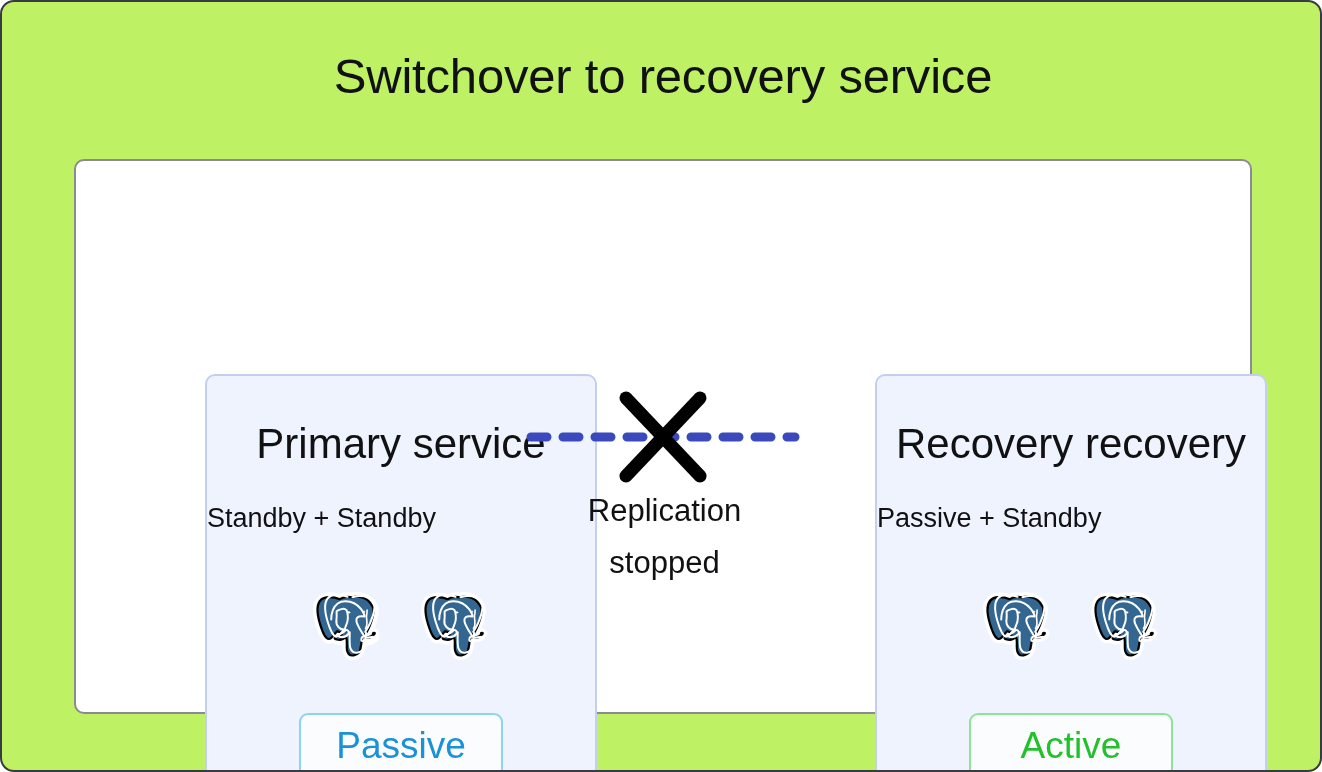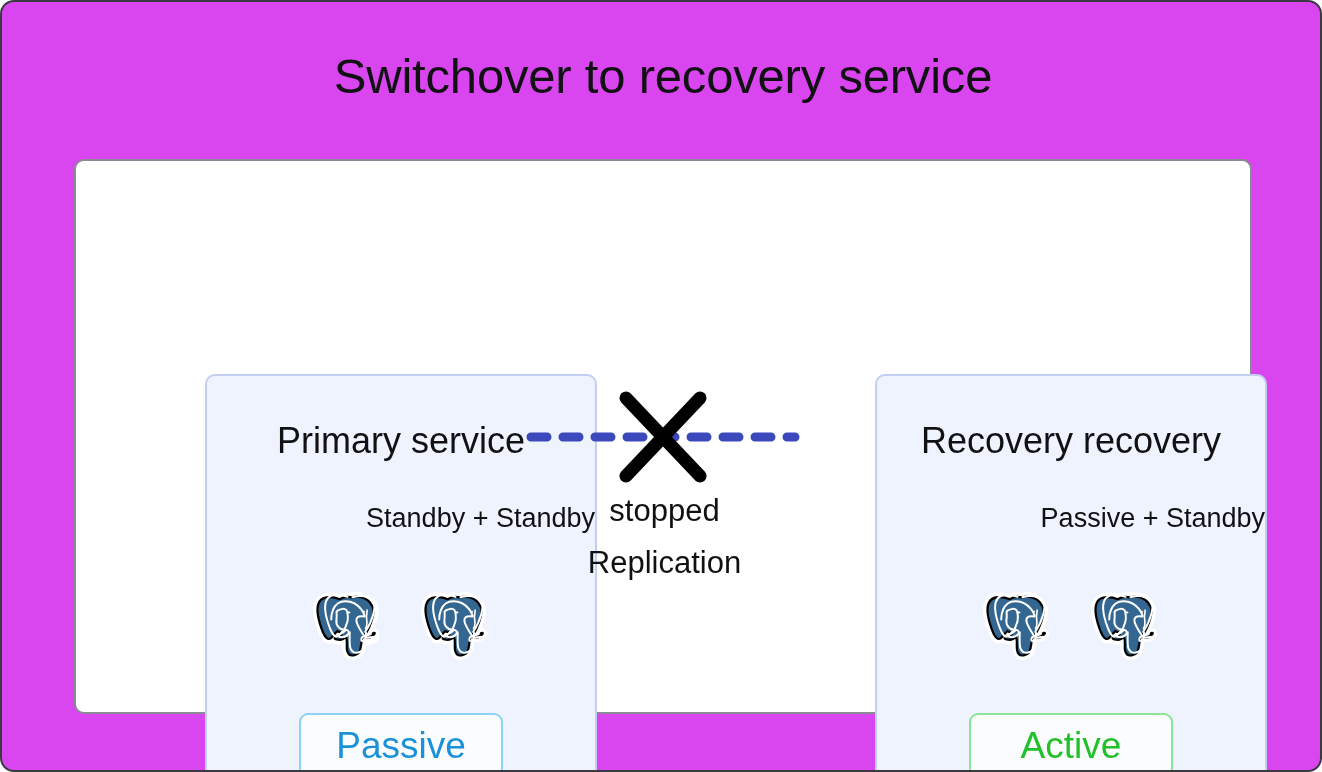--- a/index.html
+++ b/index.html
@@ -10,21 +10,21 @@
     width: 1322px;
     height: 772px;
     font-family: "Liberation Sans", sans-serif;
     background: #ffffff;
   }
   #canvas {
     position: relative;
     width: 1322px;
     height: 772px;
     box-sizing: border-box;
-    background: #d946ef;
+    background: #bef264;
     border: 2px solid #3a3a42;
     border-radius: 14px;
     overflow: hidden;
   }
   #diagram-title {
     position: absolute;
     left: 0;
     top: 46px;
     width: 1322px;
     text-align: center;
@@ -56,31 +56,31 @@
     border-radius: 10px;
   }
   #service-box-primary { left: 129px; }
   #service-box-recovery { left: 799px; }
   .service-title {
     position: absolute;
     top: 44px;
     left: 0;
     width: 100%;
     text-align: center;
-    font-size: 36px;
+    font-size: 42px;
     font-weight: 400;
     color: #111114;
     white-space: nowrap;
   }
   .service-subtitle {
     position: absolute;
     top: 127px;
     left: 0;
     width: 100%;
-    text-align: right;
+    text-align: left;
     font-size: 27px;
     font-weight: 400;
     color: #111114;
     white-space: nowrap;
   }
   .node-row {
     position: absolute;
     top: 212px;
     left: 0;
     width: 100%;
@@ -261,17 +261,17 @@
 
   <svg id="replication-link" viewBox="0 0 280 110">
     <line x1="8" y1="55" x2="272" y2="55" stroke="#3b49bd" stroke-width="9" stroke-linecap="round" stroke-dasharray="16 16"></line>
     <g stroke="#000000" stroke-width="13" stroke-linecap="round">
       <line x1="103" y1="16" x2="177" y2="94"></line>
       <line x1="177" y1="16" x2="103" y2="94"></line>
     </g>
   </svg>
 
   <div id="replication-label">
+    <div>Replication</div>
     <div>stopped</div>
-    <div>Replication</div>
   </div>
 
 </div>
 
 </body></html>

